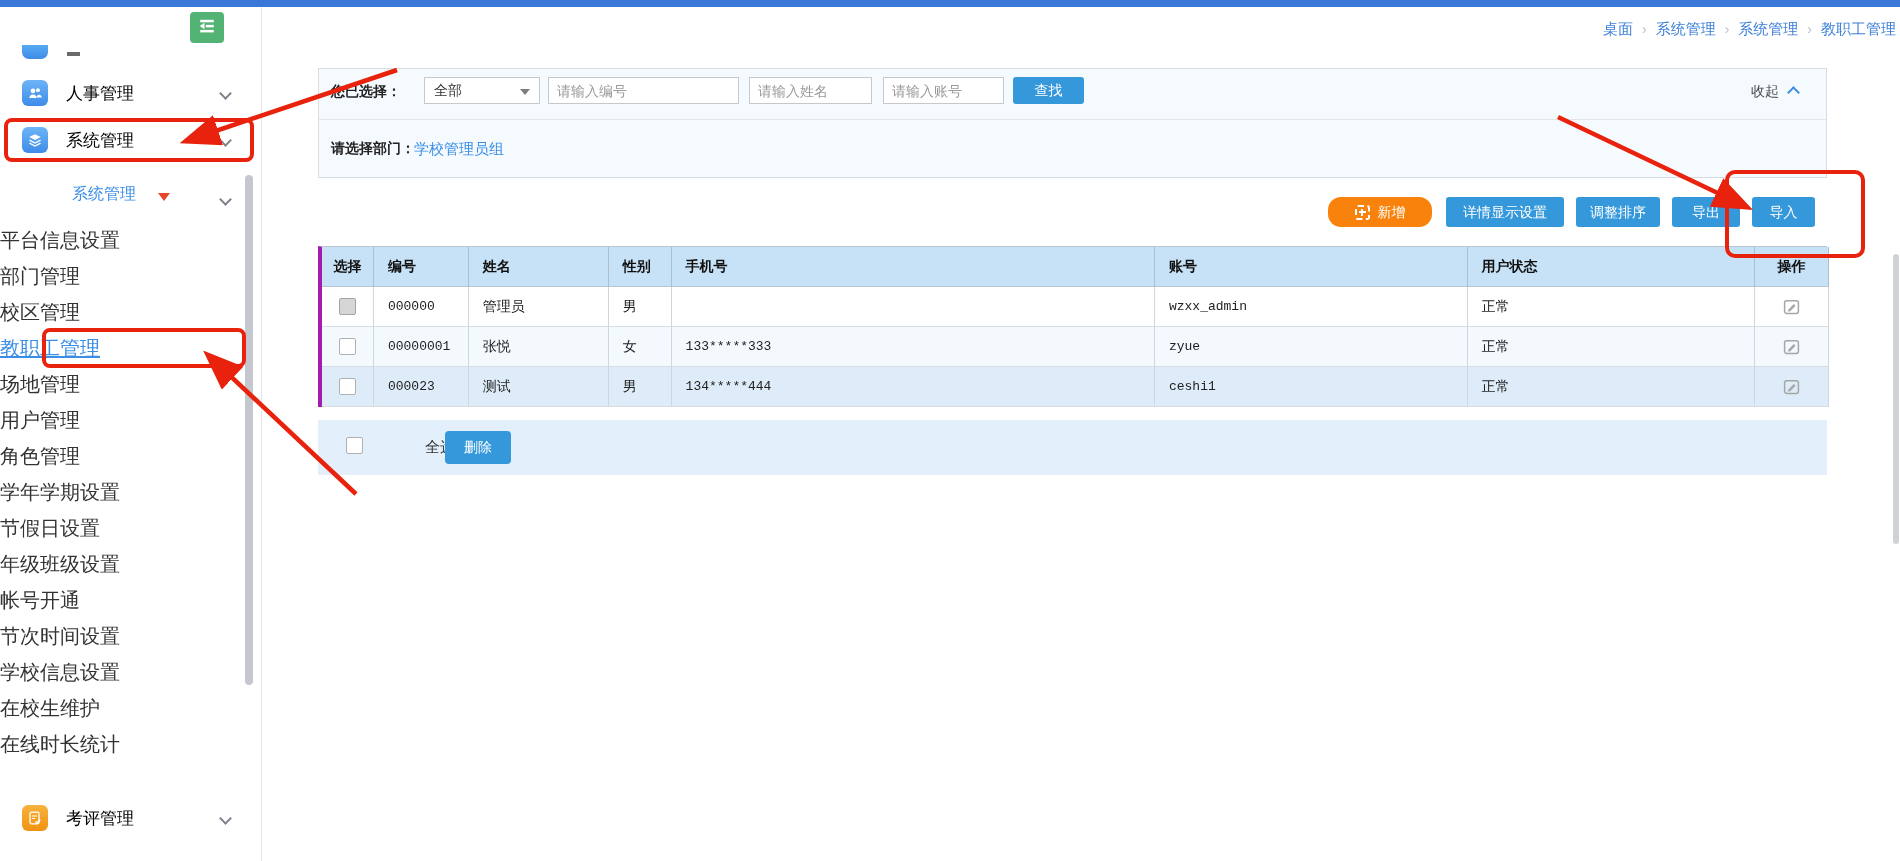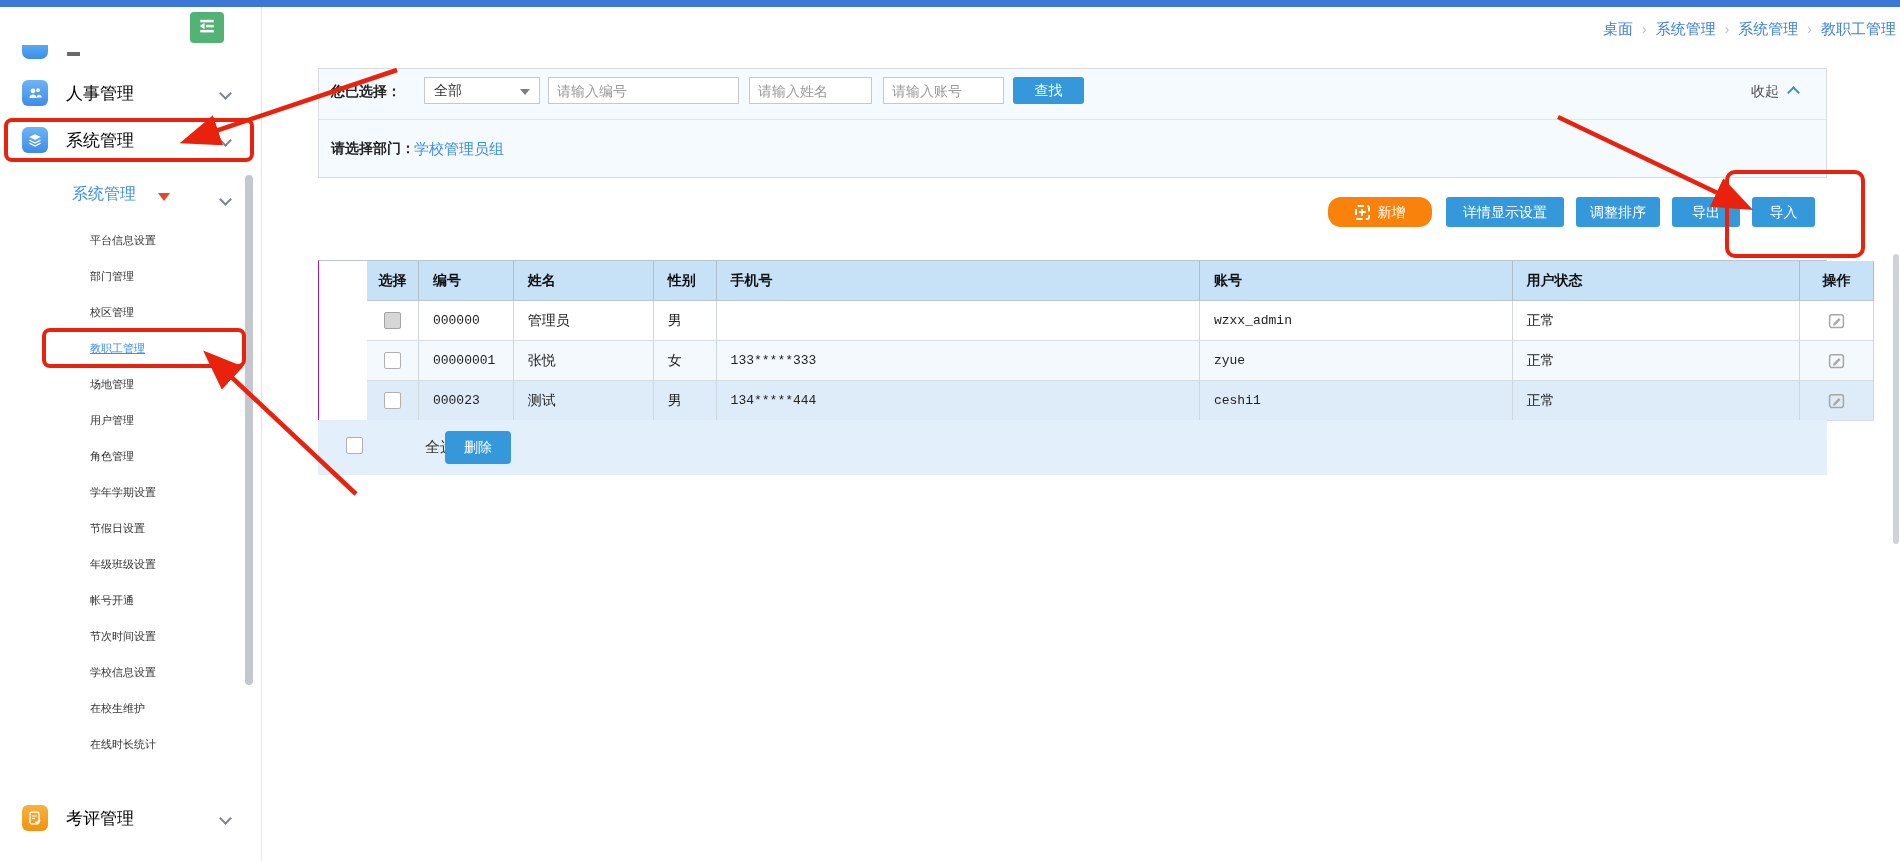--- a/index.html
+++ b/index.html
@@ -20,21 +20,21 @@
   .nav-icon { width:26px; height:26px; margin-left:22px; border-radius:6px; display:flex; align-items:center; justify-content:center; }
   .nav-icon.blue   { background:linear-gradient(180deg,#6db4f7,#3d8ce8); }
   .nav-icon.orange { background:linear-gradient(180deg,#f7b23e,#f09210); }
   .nav-label { margin-left:18px; font-size:17px; color:#000000; }
   .chev { width:9px; height:9px; border-right:2px solid #7d838d; border-bottom:2px solid #7d838d; transform:rotate(45deg); position:absolute; right:32px; top:13px; }
   .chev.up { border-color:#3a8ee6; transform:rotate(-135deg); }
 
   .submenu-header { position:absolute; left:0; top:175px; width:262px; height:28px; cursor:pointer; }
   .submenu-header .txt { position:absolute; left:72px; top:2px; font-size:16px; color:#3a8ee6; }
   .red-caret { position:absolute; left:158px; top:11px; width:0; height:0; border-left:6px solid transparent; border-right:6px solid transparent; border-top:8px solid #e8452c; }
-  .submenu-item { position:absolute; left:0; width:262px; height:36px; line-height:36px; padding-left:90px; font-size:11px; color:#333; cursor:pointer; }
+  .submenu-item { position:absolute; left:0; width:262px; height:36px; line-height:36px; font-size:20px; color:#333; cursor:pointer; }
   .submenu-item.active { color:#3a8ee6; text-decoration:underline; }
   .sidebar-scroll { position:absolute; left:245px; top:168px; width:8px; height:510px; background:#c4c8ce; border-radius:4px; }
 
   
   .main { position:absolute; left:262px; top:7px; width:1638px; height:619px; background:#fff; }
 
   .breadcrumb { position:absolute; top:10px; right:4px; height:24px; display:flex; align-items:center; font-size:15px; white-space:nowrap; }
   .breadcrumb .bc { color:#3d7fd9; cursor:pointer; }
   .breadcrumb .sep { color:#b9bec7; margin:0 9px; font-size:14px; }
 
@@ -58,21 +58,21 @@
   .btn-add { left:1066px; width:104px; background:#f8820b; color:#fff; border-radius:13px; font-size:14px; display:flex; align-items:center; justify-content:center; gap:8px; cursor:pointer; }
   .plus-icon { width:15px; height:15px; border:2px dashed #fff; border-radius:3px; position:relative; }
   .plus-icon::before { content:""; position:absolute; left:2px; top:4.5px; width:7px; height:2px; background:#fff; }
   .plus-icon::after  { content:""; position:absolute; left:4.5px; top:2px; width:2px; height:7px; background:#fff; }
   .btn-detail { left:1184px; width:118px; }
   .btn-order  { left:1314px; width:84px; }
   .btn-export { left:1410px; width:68px; }
   .btn-import { left:1490px; width:63px; }
 
   
-  .table { position:absolute; left:56px; top:253px; width:1509px; border-left:1px solid #a21caf; border-top:1px solid #b9c5cf;padding-left:48px; }
+  .table { position:absolute; left:56px; top:239px; width:1509px; border-left:4px solid #a21caf; border-top:1px solid #b9c5cf; }
   .tr { display:flex; width:1507px; height:40px; }
   .thead { background:#c7e1f6; font-weight:bold; }
   .td { height:100%; display:flex; align-items:center; padding-left:14px; font-size:14px; color:#222; border-right:1px solid #cfd6dc; border-bottom:1px solid #d9dde1; overflow:hidden; white-space:nowrap; }
   .thead .td { border-right:1px solid #aebfcb; border-bottom:1px solid #b9c5cf; color:#111; }
   .c0 { width:52px;  justify-content:center; padding-left:0; }
   .c1 { width:95px; }
   .c2 { width:140px; }
   .c3 { width:63px; }
   .c4 { width:484px; }
   .c5 { width:313px; }

